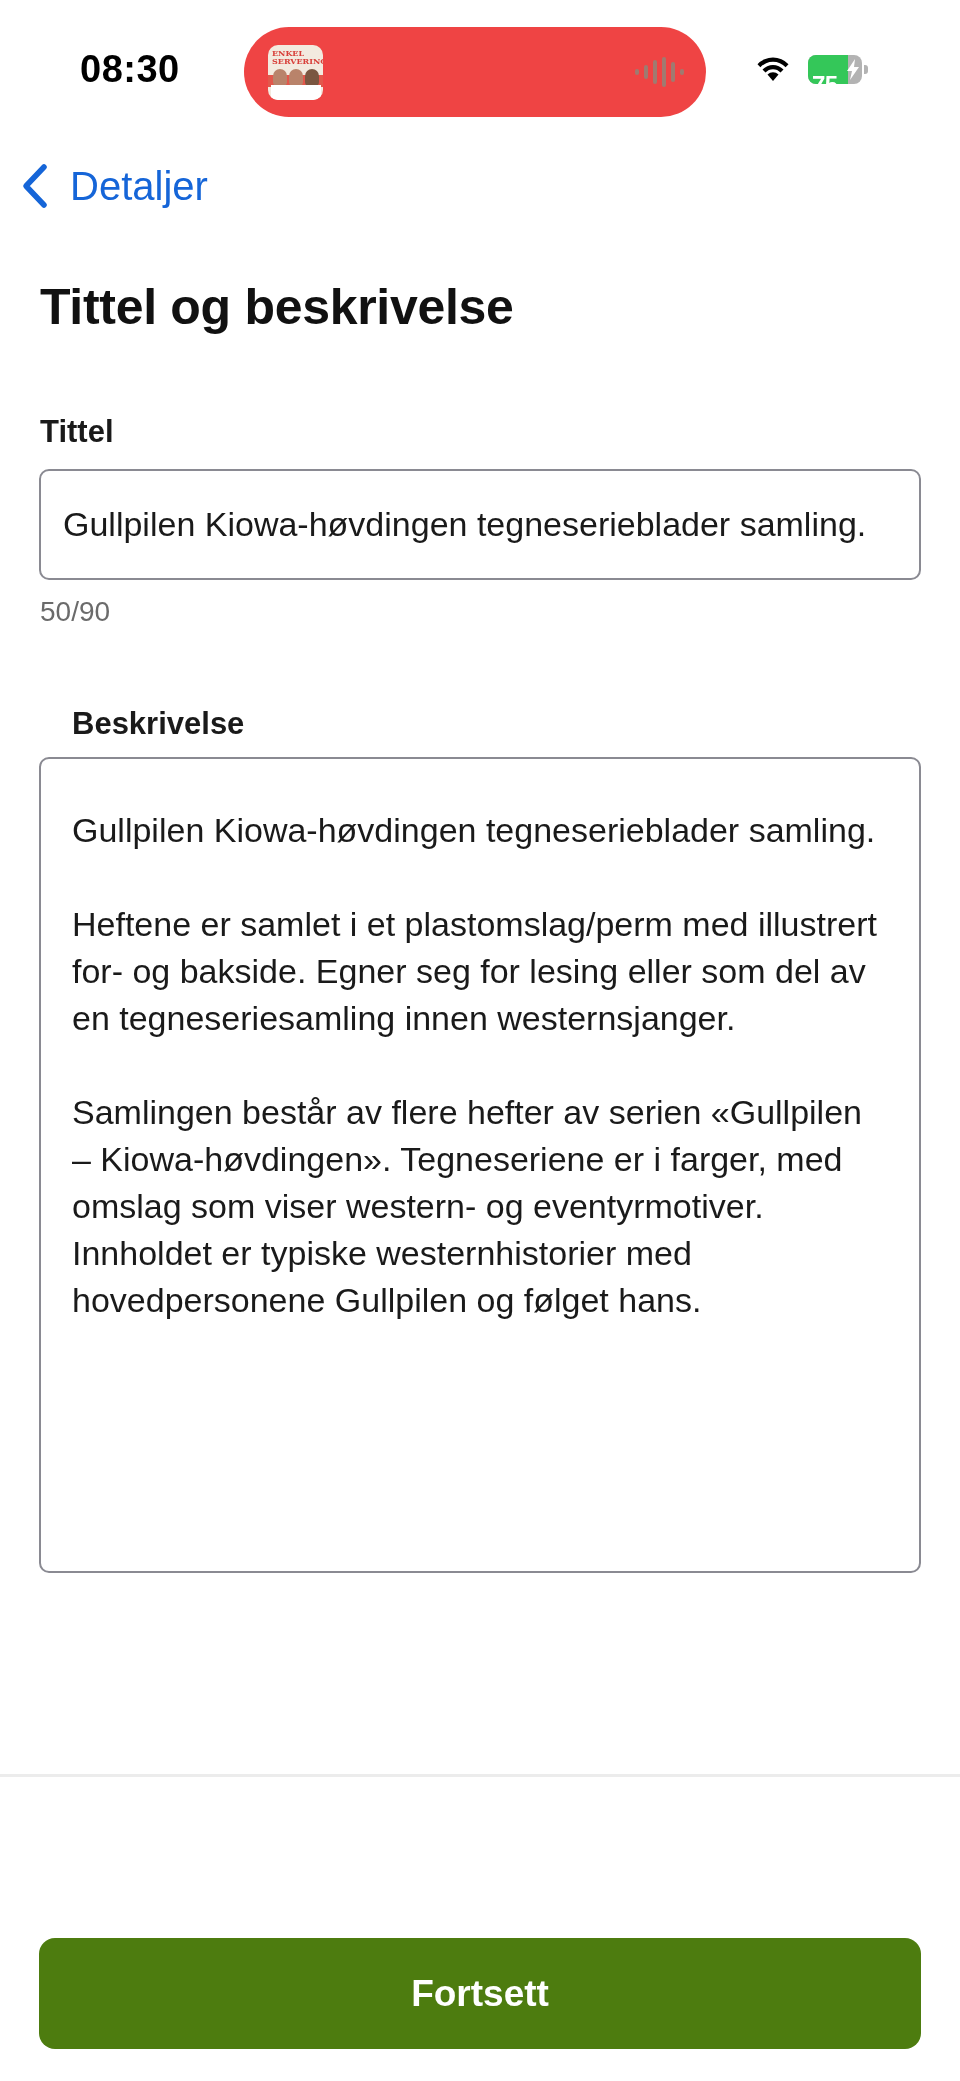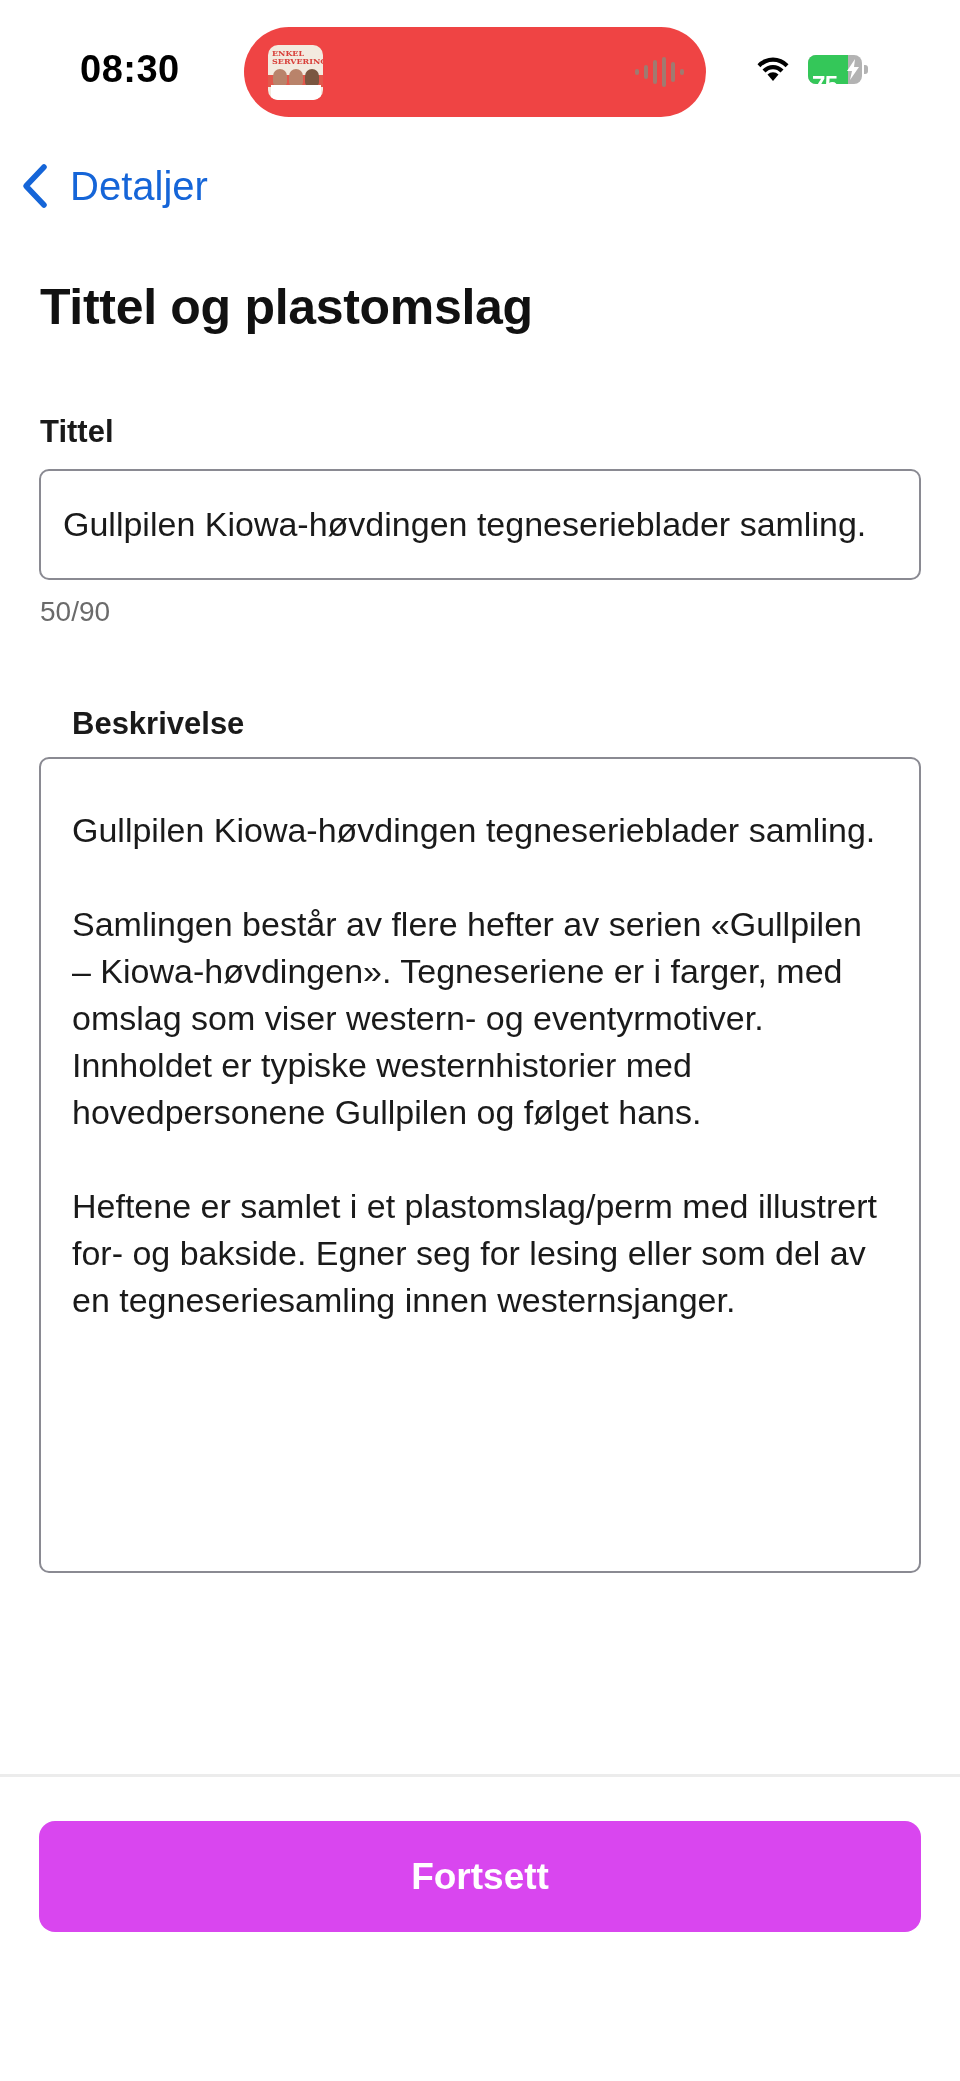--- a/index.html
+++ b/index.html
@@ -106,22 +106,22 @@
   .desc-para {
     font-size: 34px; line-height: 47px; color: #1a1a1a; margin-bottom: 47px;
   }
   .desc-para:last-child { margin-bottom: 0; }
 
   
   .footer-divider {
     position: absolute; left: 0; top: 1774px; width: 960px; height: 3px; background: #ececec;
   }
   .continue-button {
-    position: absolute; left: 39px; top: 1821px; width: 882px; height: 111px;
-    background: #d946ef; border-radius: 16px; border: none;
+    position: absolute; left: 39px; top: 1938px; width: 882px; height: 111px;
+    background: #4d7c0f; border-radius: 16px; border: none;
     display: flex; align-items: center; justify-content: center; cursor: pointer;
   }
   .continue-label { font-size: 37px; font-weight: 700; color: #fff; }
 </style>
 </head>
 <body>
 
 <div class="screen">
 
   <div class="status-bar">
@@ -167,33 +167,33 @@
     </div>
   </div>
 
   <div class="nav-back">
     <svg viewBox="0 0 30 46">
       <path d="M24 4 L6 23 L24 42" stroke="#1565d8" stroke-width="5.5" fill="none" stroke-linecap="round" stroke-linejoin="round"></path>
     </svg>
     <span class="nav-back-label">Detaljer</span>
   </div>
 
-  <h1 class="page-title">Tittel og plastomslag</h1>
+  <h1 class="page-title">Tittel og beskrivelse</h1>
 
   <label class="field-label label-title">Tittel</label>
   <div class="title-input">
     <span class="title-input-text">Gullpilen Kiowa-høvdingen tegneserieblader samling.</span>
   </div>
   <div class="char-counter">50/90</div>
 
   <label class="field-label label-desc">Beskrivelse</label>
   <div class="desc-input">
     <p class="desc-para">Gullpilen Kiowa-høvdingen tegneserieblader samling.</p>
+    <p class="desc-para">Heftene er samlet i et plastomslag/perm med illustrert for- og bakside. Egner seg for lesing eller som del av en tegneseriesamling innen westernsjanger.</p>
     <p class="desc-para">Samlingen består av flere hefter av serien «Gullpilen – Kiowa-høvdingen». Tegneseriene er i farger, med omslag som viser western- og eventyrmotiver. Innholdet er typiske westernhistorier med hovedpersonene Gullpilen og følget hans.</p>
-    <p class="desc-para">Heftene er samlet i et plastomslag/perm med illustrert for- og bakside. Egner seg for lesing eller som del av en tegneseriesamling innen westernsjanger.</p>
   </div>
 
   <div class="footer-divider"></div>
   <button class="continue-button">
     <span class="continue-label">Fortsett</span>
   </button>
 
 </div>
 
 </body></html>

